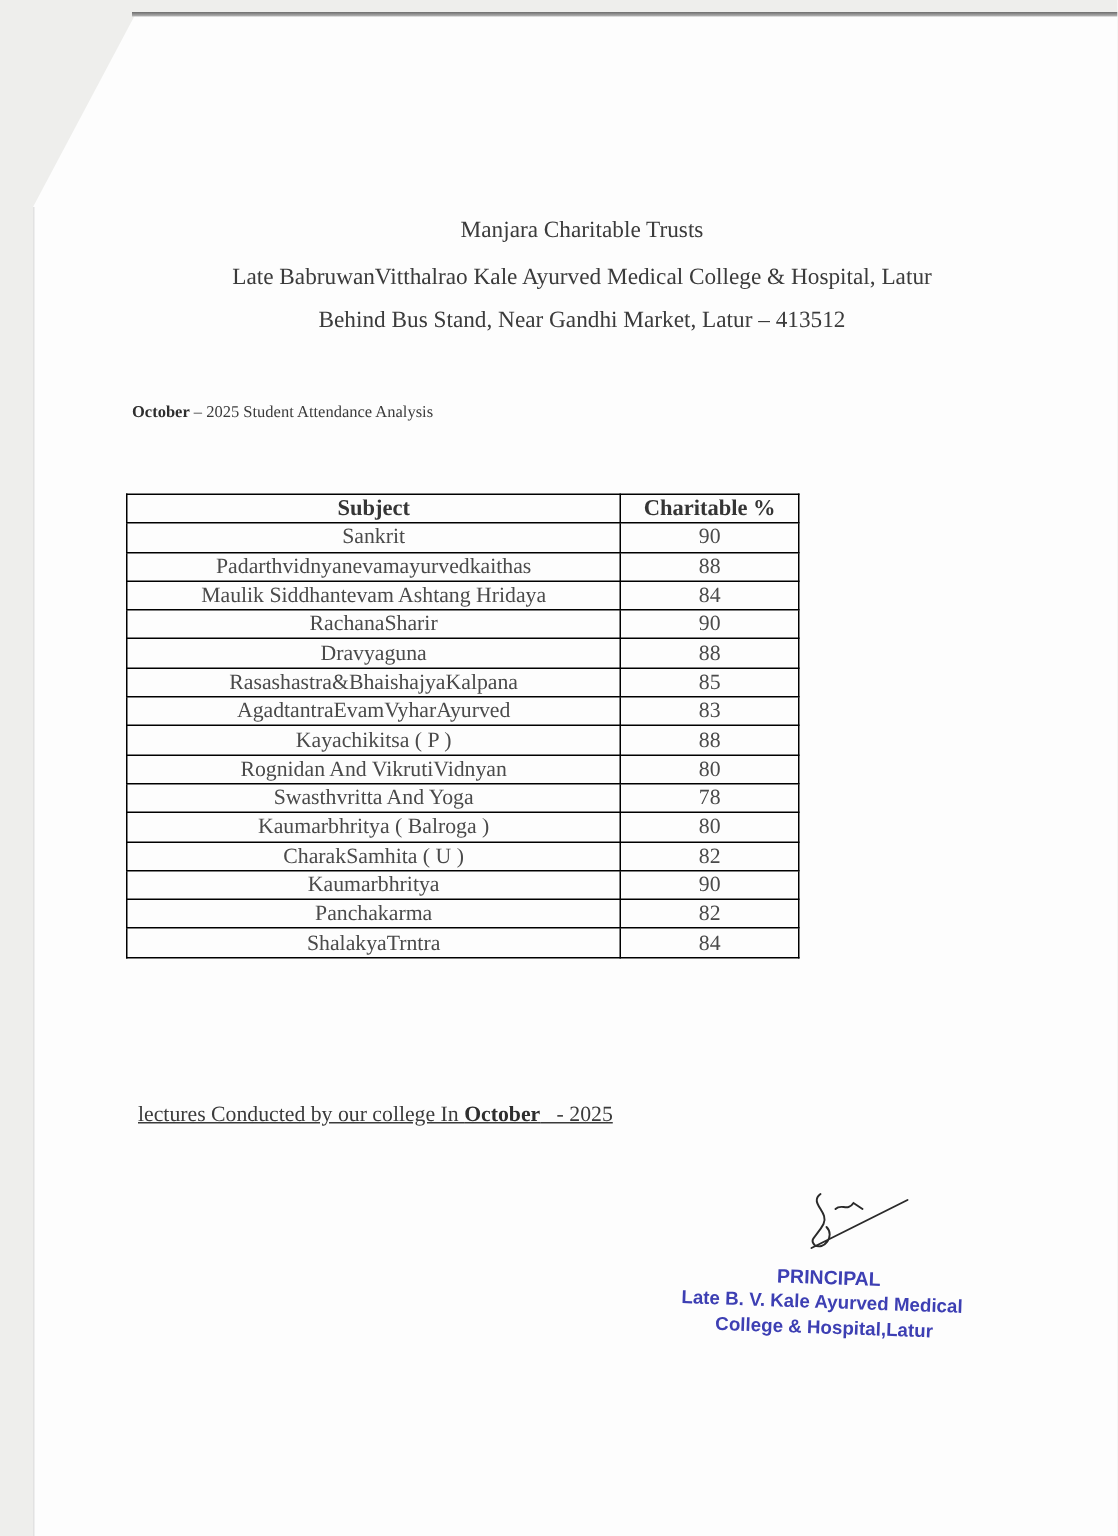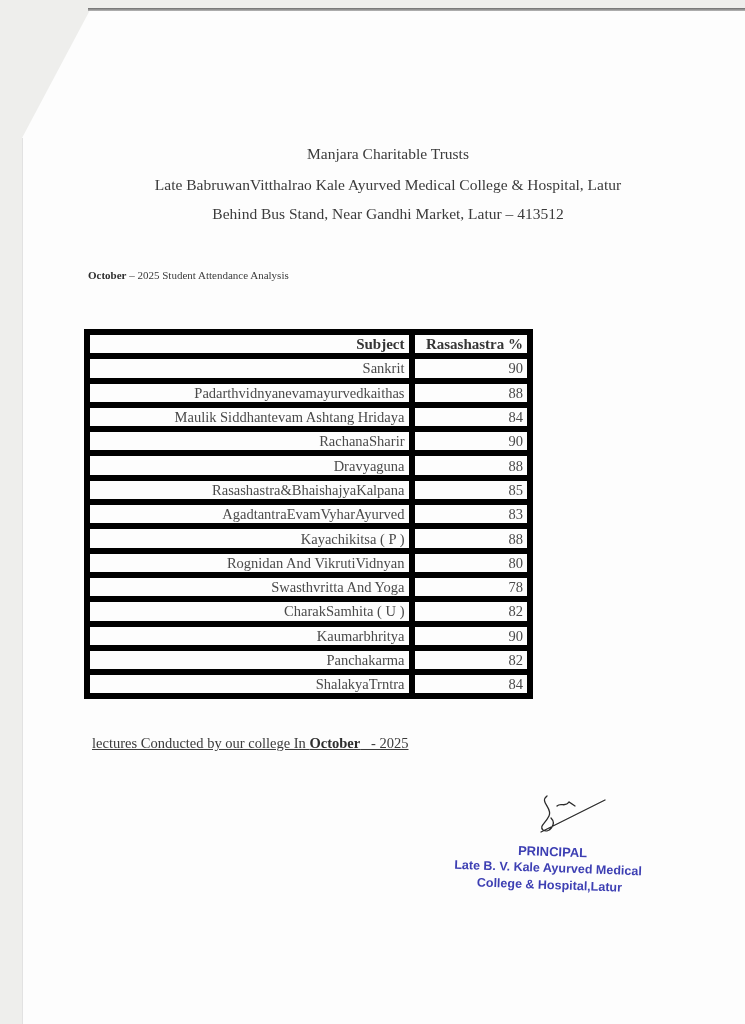--- a/index.html
+++ b/index.html
@@ -26,22 +26,22 @@
   .h1 { top: 145px; }
   .h2 { top: 176px; }
   .h3 { top: 205px; }
   .title { position: absolute; left: 88px; top: 269px; font-size: 11px; color: #3b3b3b; }
   .title b { font-weight: bold; color: #2e2e2e; }
   table.att {
     position: absolute; left: 84px; top: 329px; width: 449px;
     border-collapse: collapse; font-size: 14.5px; color: #4a4a4a;
   }
   table.att td, table.att th {
-    border: 6px solid #000000; padding: 0 4px; height: 18.3px; line-height: 18px;
-    text-align: right; vertical-align: middle; white-space: nowrap;
+    border: 1px solid #000000; padding: 0 4px; height: 18.3px; line-height: 18px;
+    text-align: center; vertical-align: middle; white-space: nowrap;
   }
   table.att th { font-weight: bold; color: #353535; font-size: 15px; }
   table.att col.c1 { width: 330px; }
   table.att col.c2 { width: 119px; }
   .footer-line { position: absolute; left: 92px; top: 735px; font-size: 14.5px; color: #3b3b3b; text-decoration: underline; }
   .footer-line b { color: #2e2e2e; }
   .signature { position: absolute; left: 535px; top: 788px; width: 80px; height: 50px; }
   .stamp {
     position: absolute; left: 448px; top: 843px; width: 200px;
     font-family: "Liberation Sans", "DejaVu Sans", sans-serif; font-weight: bold;
@@ -66,21 +66,21 @@
 <div class="title"><b>October</b><span> – 2025 Student Attendance Analysis</span></div>
 
 <table class="att">
   <colgroup>
       <col class="c1">
       <col class="c2">
     </colgroup>
   <thead>
     <tr>
       <th>Subject</th>
-      <th>Rasashastra %</th>
+      <th>Charitable %</th>
     </tr>
   </thead>
   <tbody id="tbody">
       <tr>
         <td>Sankrit</td>
         <td>90</td>
       </tr>
       <tr>
         <td>Padarthvidnyanevamayurvedkaithas</td>
         <td>88</td>
@@ -111,20 +111,24 @@
       </tr>
       <tr>
         <td>Rognidan And VikrutiVidnyan</td>
         <td>80</td>
       </tr>
       <tr>
         <td>Swasthvritta And Yoga</td>
         <td>78</td>
       </tr>
       <tr>
+        <td>Kaumarbhritya ( Balroga )</td>
+        <td>80</td>
+      </tr>
+      <tr>
         <td>CharakSamhita ( U )</td>
         <td>82</td>
       </tr>
       <tr>
         <td>Kaumarbhritya</td>
         <td>90</td>
       </tr>
       <tr>
         <td>Panchakarma</td>
         <td>82</td>

